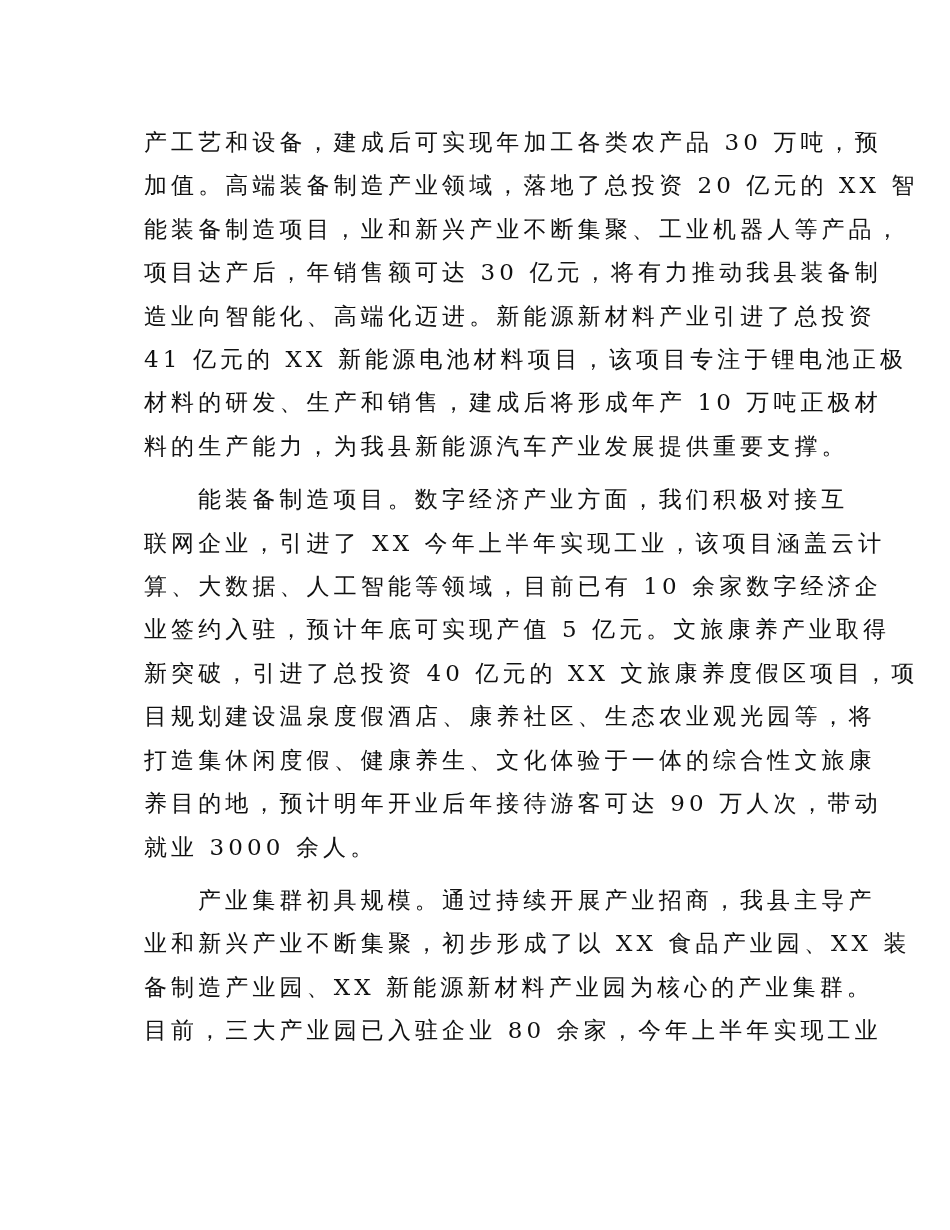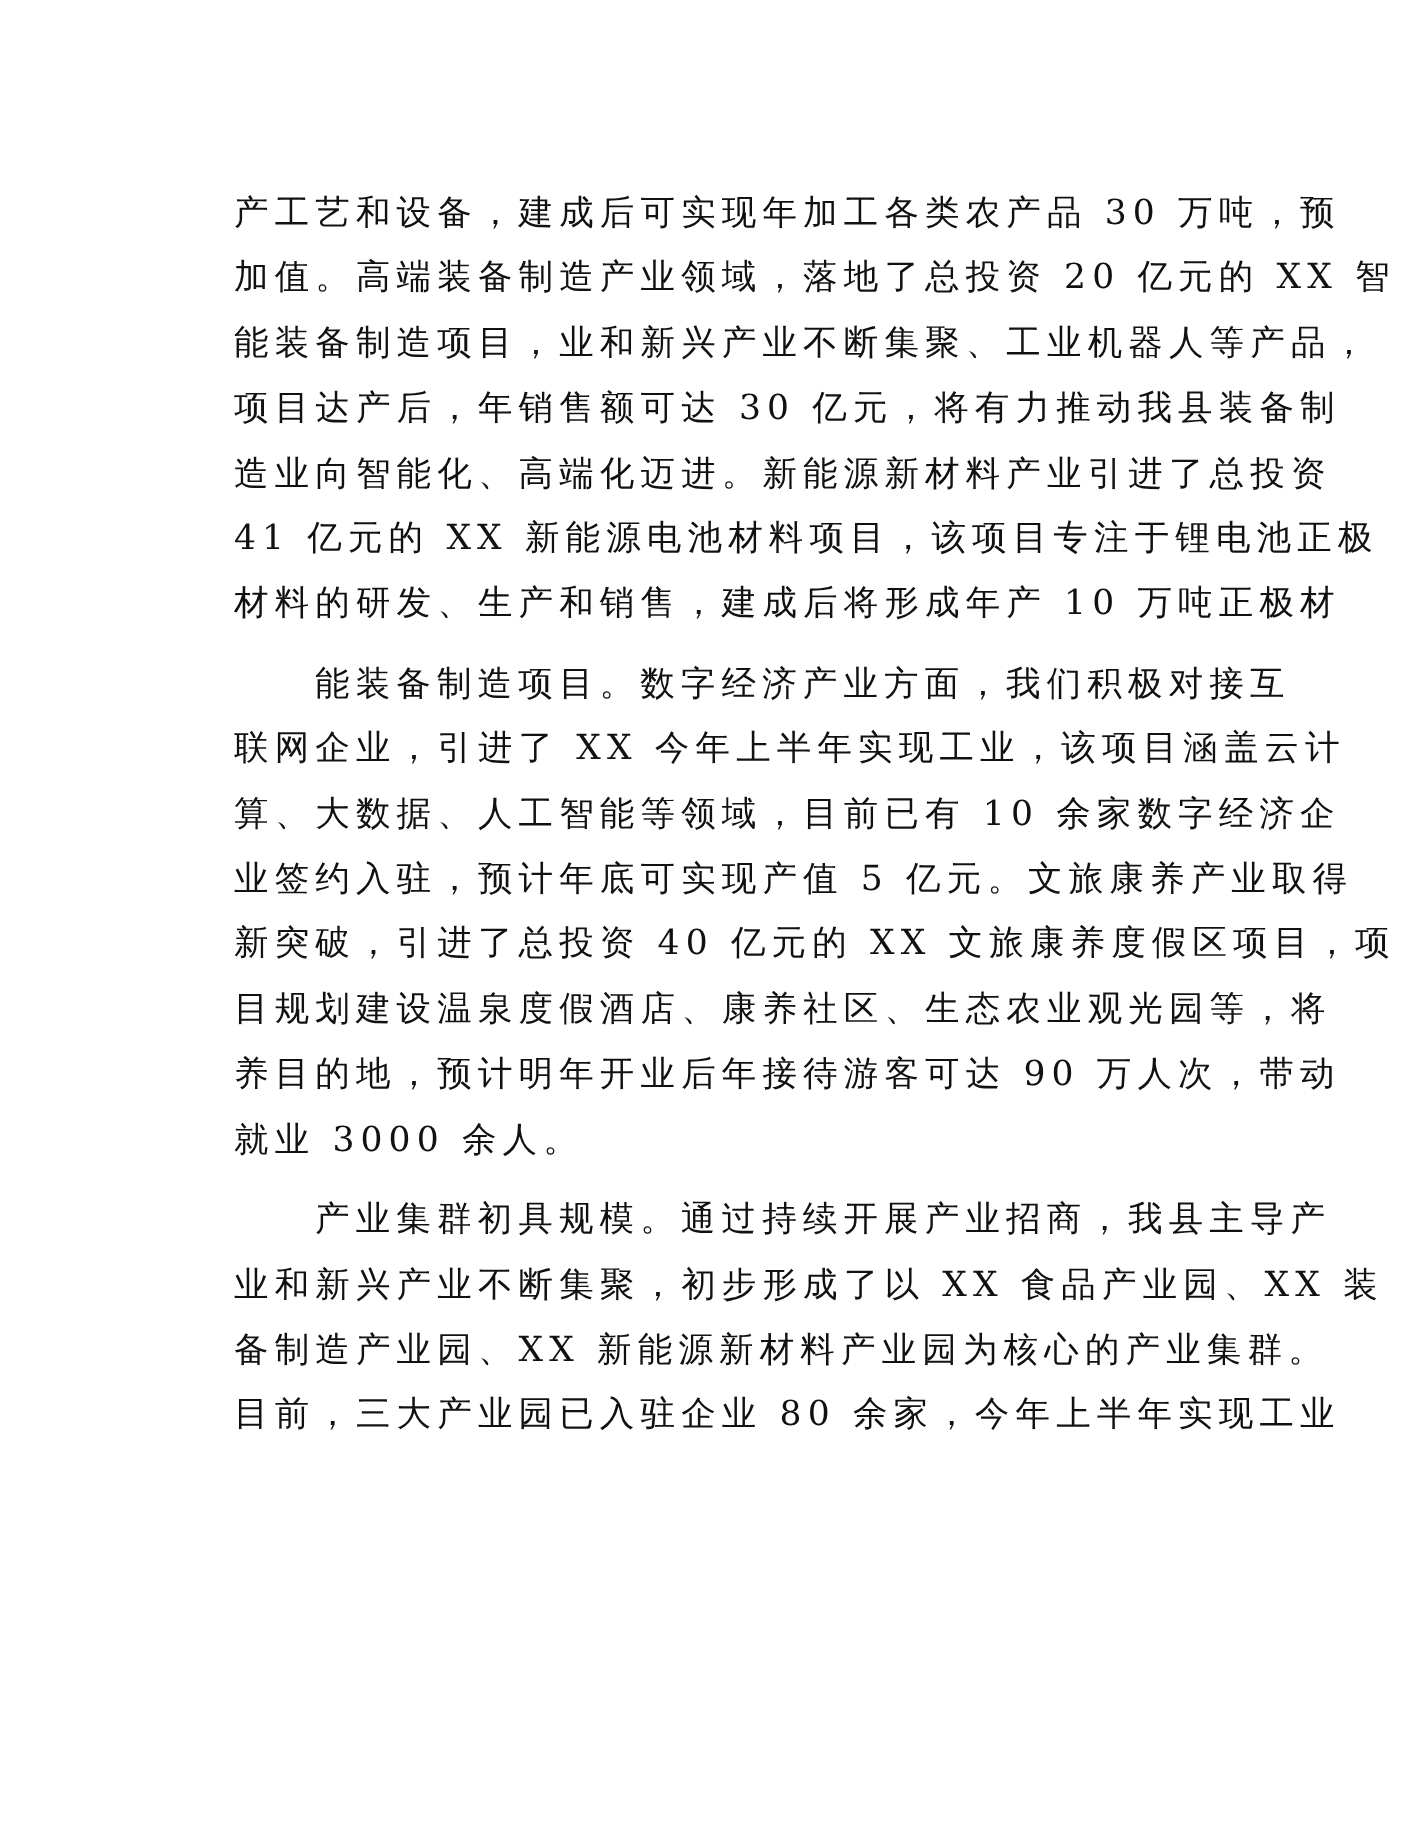--- a/index.html
+++ b/index.html
@@ -3,21 +3,21 @@
 <meta charset="utf-8">
 <style>
   html, body { margin: 0; padding: 0; background: #ffffff; }
   body { width: 950px; height: 1230px; position: relative; overflow: hidden; }
   .page {
     position: absolute; left: 140px; top: 121px; width: 672px;
     font-family: "DejaVu Serif", "Liberation Serif", serif;
     color: #111111;
   }
   .para {
-    margin: 0 0 10px 16px;
+    margin: 0 0 10px 4px;
     font-size: 23px;
     line-height: 43.4px;
     letter-spacing: 4.1px;
     text-align: justify;
     text-align-last: left;
     word-break: break-all;
   }
   .line { display: block; white-space: nowrap; }
 </style>
 </head>
@@ -25,28 +25,30 @@
 
 <div class="page">
   <p class="para">
     <span class="line">产工艺和设备，建成后可实现年加工各类农产品 30 万吨，预</span>
     <span class="line">加值。高端装备制造产业领域，落地了总投资 20 亿元的 XX 智</span>
     <span class="line">能装备制造项目，业和新兴产业不断集聚、工业机器人等产品，</span>
     <span class="line">项目达产后，年销售额可达 30 亿元，将有力推动我县装备制</span>
     <span class="line">造业向智能化、高端化迈进。新能源新材料产业引进了总投资</span>
     <span class="line">41 亿元的 XX 新能源电池材料项目，该项目专注于锂电池正极</span>
     <span class="line">材料的研发、生产和销售，建成后将形成年产 10 万吨正极材</span>
+    <span class="line">料的生产能力，为我县新能源汽车产业发展提供重要支撑。</span>
   </p>
   <p class="para">
     <span class="line" style="padding-left:54px">能装备制造项目。数字经济产业方面，我们积极对接互</span>
     <span class="line">联网企业，引进了 XX 今年上半年实现工业，该项目涵盖云计</span>
     <span class="line">算、大数据、人工智能等领域，目前已有 10 余家数字经济企</span>
     <span class="line">业签约入驻，预计年底可实现产值 5 亿元。文旅康养产业取得</span>
     <span class="line">新突破，引进了总投资 40 亿元的 XX 文旅康养度假区项目，项</span>
     <span class="line">目规划建设温泉度假酒店、康养社区、生态农业观光园等，将</span>
+    <span class="line">打造集休闲度假、健康养生、文化体验于一体的综合性文旅康</span>
     <span class="line">养目的地，预计明年开业后年接待游客可达 90 万人次，带动</span>
     <span class="line">就业 3000 余人。</span>
   </p>
   <p class="para">
     <span class="line" style="padding-left:54px">产业集群初具规模。通过持续开展产业招商，我县主导产</span>
     <span class="line">业和新兴产业不断集聚，初步形成了以 XX 食品产业园、XX 装</span>
     <span class="line">备制造产业园、XX 新能源新材料产业园为核心的产业集群。</span>
     <span class="line">目前，三大产业园已入驻企业 80 余家，今年上半年实现工业</span>
   </p>
 </div>

